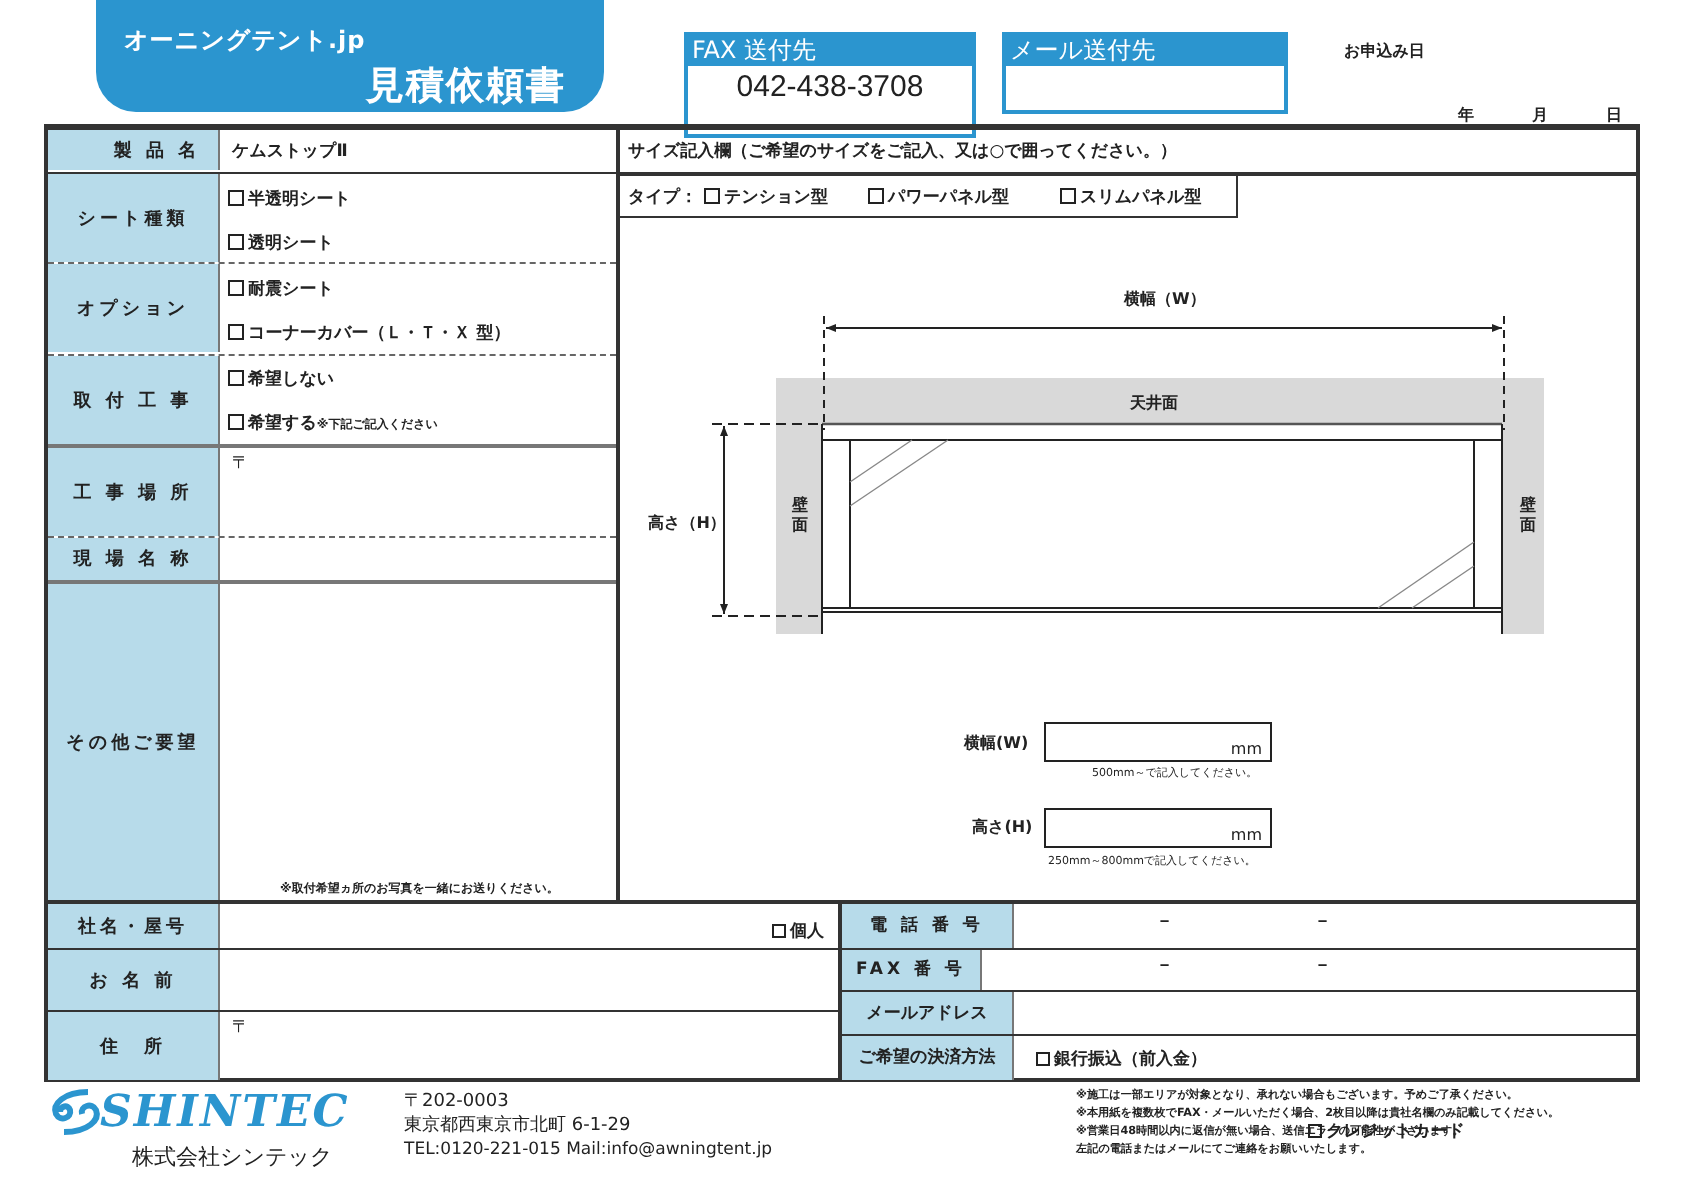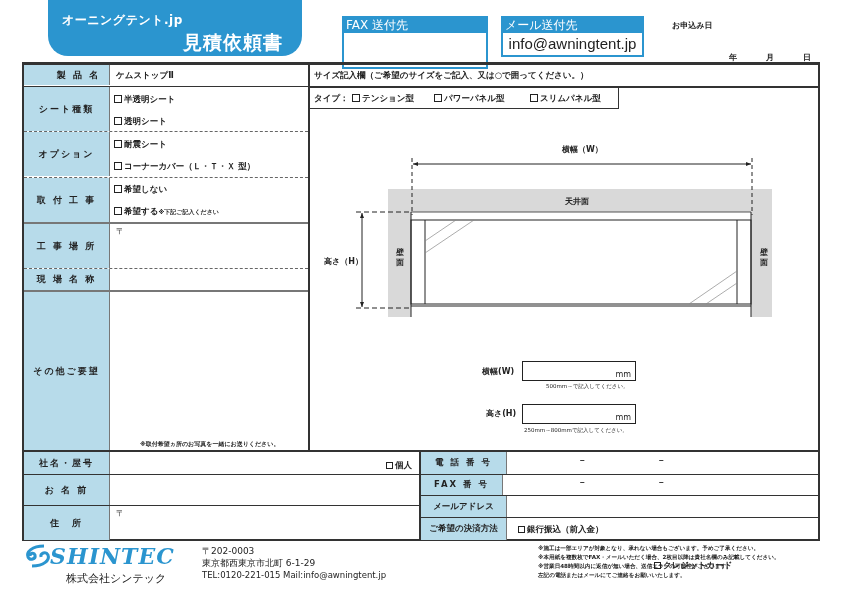--- a/index.html
+++ b/index.html
@@ -50,24 +50,24 @@
 </style>
 </head>
 <body>
 
 <div class="abs title-tab"></div>
 <div class="abs title-sub">オーニングテント.jp</div>
 <div class="abs title-main">見積依頼書</div>
 
 <div class="abs send-box fax-box">
   <div class="lbl">FAX 送付先</div>
+  <div class="val">042-438-3708</div>
 </div>
 <div class="abs send-box mail-box">
   <div class="lbl">メール送付先</div>
-  <div class="val">info@awningtent.jp</div>
 </div>
 
 <div class="abs apply-date">お申込み日</div>
 <div class="abs date-unit" style="left:729px;">年</div>
 <div class="abs date-unit" style="left:766px;">月</div>
 <div class="abs date-unit" style="left:803px;">日</div>
 
 <div class="abs" style="left:22px; top:62px; width:798px; height:2px; background:#333;"></div>
 
 <div class="abs frame" style="left:22px; top:63px; width:798px; height:478px;"></div>
@@ -184,21 +184,21 @@
 <div class="abs cell-text" style="left:116px; top:508px; font-weight:normal;">〒</div>
 <div class="abs" style="left:111px; top:518px; width:307px; height:22px;"></div>
 
 <div class="abs" style="left:419px; top:452px; width:1.5px; height:88px; background:#333;"></div>
 
 <div class="abs lab" style="left:421px; top:452px; width:86px; height:22px; font-size:8.5px;">電 話 番 号</div>
 <div class="abs" style="left:508px; top:452px; width:311px; height:22px;"></div>
 <div class="abs cell-text" style="left:578px; top:455px;">－</div>
 <div class="abs cell-text" style="left:657px; top:455px;">－</div>
 
-<div class="abs lab" style="left:421px; top:475px; width:82px; height:20px; font-size:8.5px;">FAX 番 号</div>
+<div class="abs lab" style="left:421px; top:475px; width:70px; height:20px; font-size:8.5px;">FAX 番 号</div>
 <div class="abs" style="left:508px; top:475px; width:311px; height:20px;"></div>
 <div class="abs cell-text" style="left:578px; top:477px;">－</div>
 <div class="abs cell-text" style="left:657px; top:477px;">－</div>
 <div class="abs" style="left:421px; top:495px; width:398px; height:1px; background:#333;"></div>
 
 <div class="abs lab" style="left:421px; top:496px; width:86px; height:21px; font-size:8.5px; letter-spacing:0;">メールアドレス</div>
 <div class="abs" style="left:508px; top:496px; width:311px; height:21px;"></div>
 <div class="abs" style="left:421px; top:517px; width:398px; height:1px; background:#333;"></div>
 
 <div class="abs lab" style="left:421px; top:518px; width:86px; height:22px; font-size:8.5px; letter-spacing:0;">ご希望の決済方法</div>

